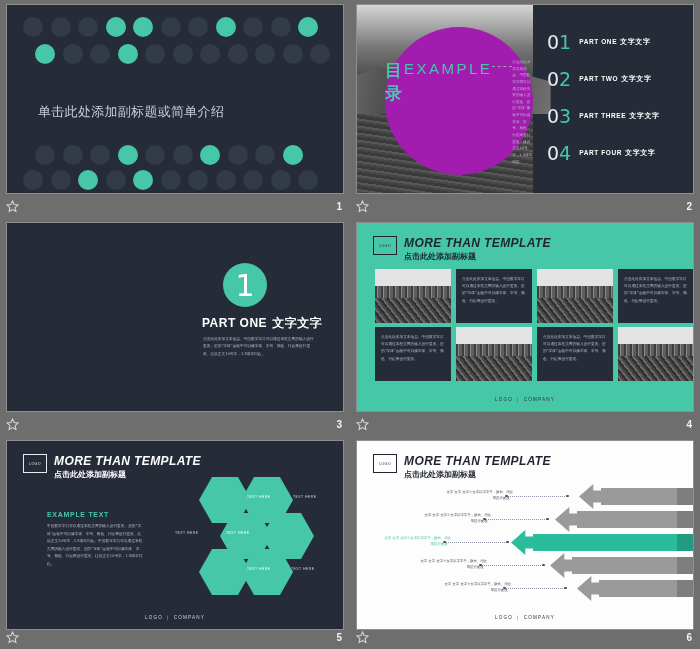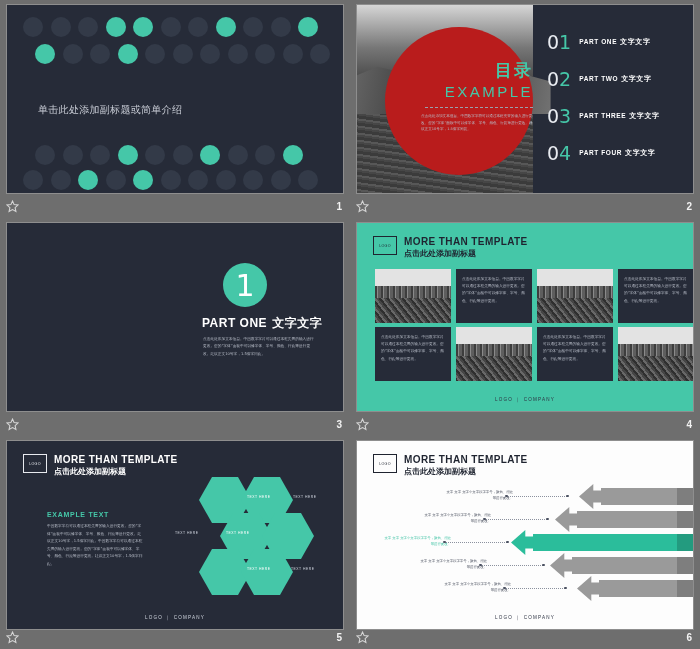--- a/index.html
+++ b/index.html
@@ -39,21 +39,21 @@
   .dotrow { display: flex; gap: 7.5px; position: absolute; }
   .dot { width: 20px; height: 20px; border-radius: 50%; background: #333a48; }
   .dot.on { background: #45c7a8; }
   .s1-title {
     position: absolute; left: 30px; top: 68px;
     color: #45c7a8; font-size: 21px; font-weight: bold; letter-spacing: 1px;
     font-family: "DejaVu Sans", sans-serif;
   }
   .s1-sub {
     position: absolute; left: 31px; top: 98px;
-    color: #c9cdd6; font-size: 10px; letter-spacing: .3px;
+    color: #c9cdd6; font-size: 13px; letter-spacing: .3px;
     font-family: "DejaVu Sans", sans-serif;
   }
 
   
   .s2-photo {
     position: absolute; left: 0; top: 0; width: 176px; height: 100%;
     background:
       linear-gradient(170deg, rgba(255,255,255,.22), rgba(0,0,0,.05) 30%),
       repeating-linear-gradient(8deg, #4a4a4a 0 2px, #5c5c5c 2px 4px, #3e3e3e 4px 7px),
       linear-gradient(#9a9a9a, #3a3a3a);
@@ -63,22 +63,22 @@
     background: linear-gradient(#d6d6d6, #777 60%, #4e4e4e);
   }
   .s2-photo::after {
     content: ""; position: absolute; left: -10%; top: 30%; width: 120%; height: 28%;
     background: linear-gradient(100deg, #6e6e6e, #2e2e2e 50%, #727272);
     clip-path: polygon(0 40%, 18% 10%, 42% 32%, 70% 5%, 100% 38%, 100% 100%, 0 100%);
   }
   .s2-circle {
     position: absolute; left: 28px; top: 22px;
     width: 148px; height: 148px; border-radius: 50%;
-    background: #b91c1c; z-index: 3;
-    display: flex; flex-direction: column; align-items: flex-end;
+    background: #a21caf; z-index: 3;
+    display: flex; align-items: flex-start;
     padding-top: 32px;
   }
   .s2-cn { color: #45c7a8; font-size: 17px; font-weight: bold;
            font-family: "DejaVu Sans", sans-serif; letter-spacing: 2px; }
   .s2-en { color: #45c7a8; font-size: 15px; letter-spacing: 2.5px; margin-top: 1px; }
   .s2-dash { width: 108px; border-top: 1px dashed #9aa0ad; margin: 7px 0 5px; }
   .s2-body { width: 112px; color: #b9bec9; font-size: 3.6px; line-height: 1.85;
              font-family: "DejaVu Sans", sans-serif; text-align: left; }
   .s2-right { position: absolute; right: 0; top: 0; width: 162px; height: 100%;
               padding: 26px 0 0 16px; }
@@ -103,21 +103,21 @@
   .s3-body { position: absolute; left: 196px; top: 113px; width: 112px;
              color: #b9bec9; font-size: 3.7px; line-height: 2;
              font-family: "DejaVu Sans", sans-serif; }
 
   
   .hdr { position: absolute; left: 16px; top: 13px; display: flex; align-items: flex-start; }
   .hdr-logo { width: 24px; height: 19px; border: 1px solid #262b38;
               display: flex; align-items: center; justify-content: center;
               font-size: 3.6px; letter-spacing: .3px; color: #262b38; }
   .hdr-txt { margin-left: 7px; }
-  .hdr-en { font-size: 10px; font-weight: bold; letter-spacing: .4px; color: #262b38; }
+  .hdr-en { font-size: 12px; font-weight: bold; letter-spacing: .4px; color: #262b38; font-style: italic; }
   .hdr-cn { font-size: 8px; font-weight: bold; color: #262b38; margin-top: 1px;
             font-family: "DejaVu Sans", sans-serif; }
   .hdr.on-teal .hdr-logo, .hdr.on-teal .hdr-en,
   .hdr.on-teal .hdr-cn { color: #1f2430; border-color: #1f2430; }
   .hdr.on-dark .hdr-logo { color: #e8eaef; border-color: #e8eaef; }
   .hdr.on-dark .hdr-en, .hdr.on-dark .hdr-cn { color: #ffffff; }
   .foot-logo { position: absolute; bottom: 9px; left: 0; width: 100%;
                text-align: center; font-size: 4.6px; letter-spacing: 1.2px; color: #2d3342; }
   .foot-logo.light { color: #cfd4de; }
 

